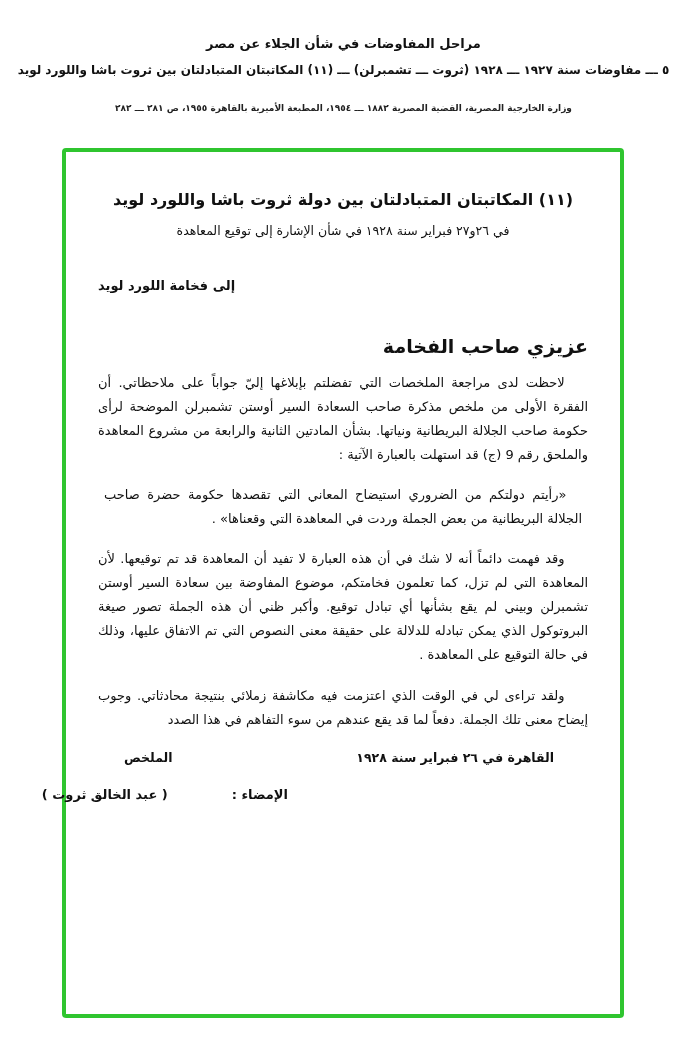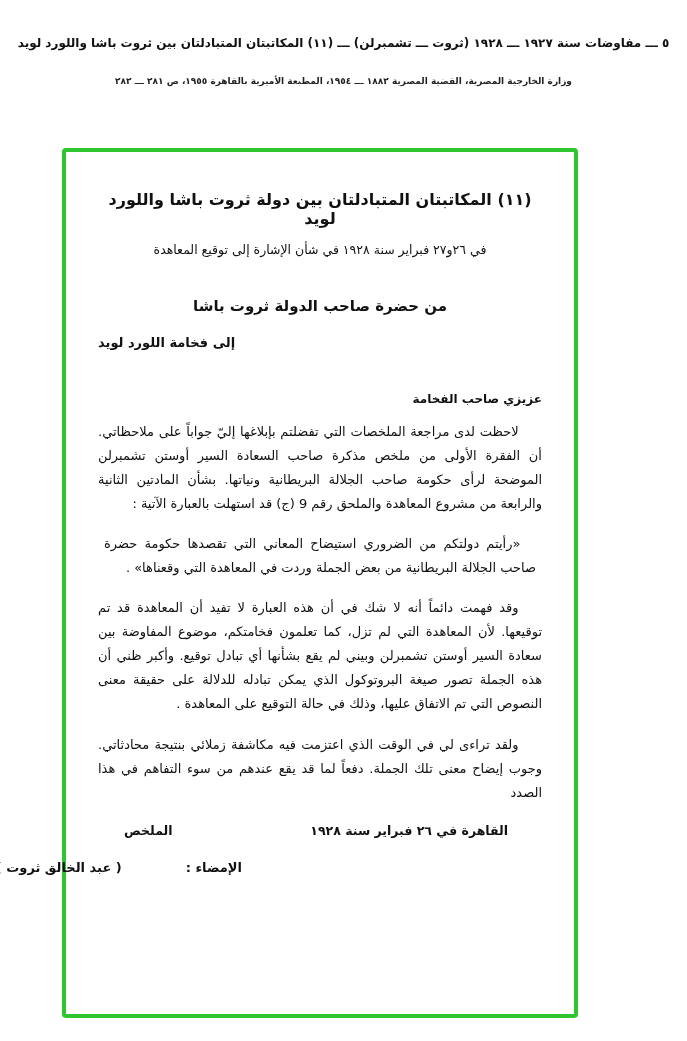--- a/index.html
+++ b/index.html
@@ -37,21 +37,21 @@
     font-size: 9px;
     font-weight: bold;
     color: #222;
     margin-bottom: 6px;
   }
   
   .doc-frame {
     position: absolute;
     left: 62px;
     top: 148px;
-    width: 516px;
+    width: 562px;
     height: 870px;
     border: 4px solid #2fc52f;
     border-radius: 4px;
     background: #ffffff;
     box-sizing: border-box;
     padding: 38px 32px 20px 32px;
   }
   .doc-title {
     text-align: center;
     font-size: 16px;
@@ -70,21 +70,21 @@
     font-weight: bold;
     margin-bottom: 20px;
   }
   .recipient-line {
     text-align: left;
     font-size: 13px;
     font-weight: bold;
     margin-bottom: 42px;
   }
   .salutation {
-    font-size: 12px;
+    font-size: 19px;
     font-weight: bold;
     margin-bottom: 14px;
   }
   .body-par {
     font-size: 13px;
     line-height: 1.85;
     text-align: justify;
     text-indent: 1.8em;
     margin: 0 0 16px 0;
   }
@@ -122,30 +122,30 @@
     margin-right: 300px;
     white-space: nowrap;
   }
 </style>
 </head>
 <body>
 
 <div class="page">
 
   <div class="top-header">
+    <div class="hdr-line1">مراحل المفاوضات في شأن الجلاء عن مصر</div>
     <div class="hdr-line2">٥ ـــ مفاوضات سنة ١٩٢٧ ـــ ١٩٢٨ (ثروت ـــ تشمبرلن) ـــ (١١) المكاتبتان المتبادلتان بين ثروت باشا واللورد لويد</div>
     <div class="hdr-line3">وزارة الخارجية المصرية، القضية المصرية ١٨٨٢ ـــ ١٩٥٤، المطبعة الأميرية بالقاهرة ١٩٥٥، ص ٢٨١ ـــ ٢٨٢</div>
   </div>
 
   <div class="doc-frame">
 
     <div class="doc-title">(١١) المكاتبتان المتبادلتان بين دولة ثروت باشا واللورد لويد</div>
     <div class="doc-subtitle">في ٢٦و٢٧ فبراير سنة ١٩٢٨ في شأن الإشارة إلى توقيع المعاهدة</div>
 
-    <div class="sender-line">من حضرة صاحب الدولة ثروت باشا</div>
     <div class="recipient-line">إلى فخامة اللورد لويد</div>
 
     <div class="salutation">عزيزي صاحب الفخامة</div>
 
     <p class="body-par">لاحظت لدى مراجعة الملخصات التي تفضلتم بإبلاغها إليّ جواباً على ملاحظاتي. أن الفقرة الأولى من ملخص مذكرة صاحب السعادة السير أوستن تشمبرلن الموضحة لرأى حكومة صاحب الجلالة البريطانية ونياتها. بشأن المادتين الثانية والرابعة من مشروع المعاهدة والملحق رقم 9 (ج) قد استهلت بالعبارة الآتية :</p>
 
     <p class="quote-par">«رأيتم دولتكم من الضروري استيضاح المعاني التي تقصدها حكومة حضرة صاحب الجلالة البريطانية من بعض الجملة وردت في المعاهدة التي وقعناها» .</p>
 
     <p class="body-par">وقد فهمت دائماً أنه لا شك في أن هذه العبارة لا تفيد أن المعاهدة قد تم توقيعها. لأن المعاهدة التي لم تزل، كما تعلمون فخامتكم، موضوع المفاوضة بين سعادة السير أوستن تشمبرلن وبيني لم يقع بشأنها أي تبادل توقيع. وأكبر ظني أن هذه الجملة تصور صيغة البروتوكول الذي يمكن تبادله للدلالة على حقيقة معنى النصوص التي تم الاتفاق عليها، وذلك في حالة التوقيع على المعاهدة .</p>
 

